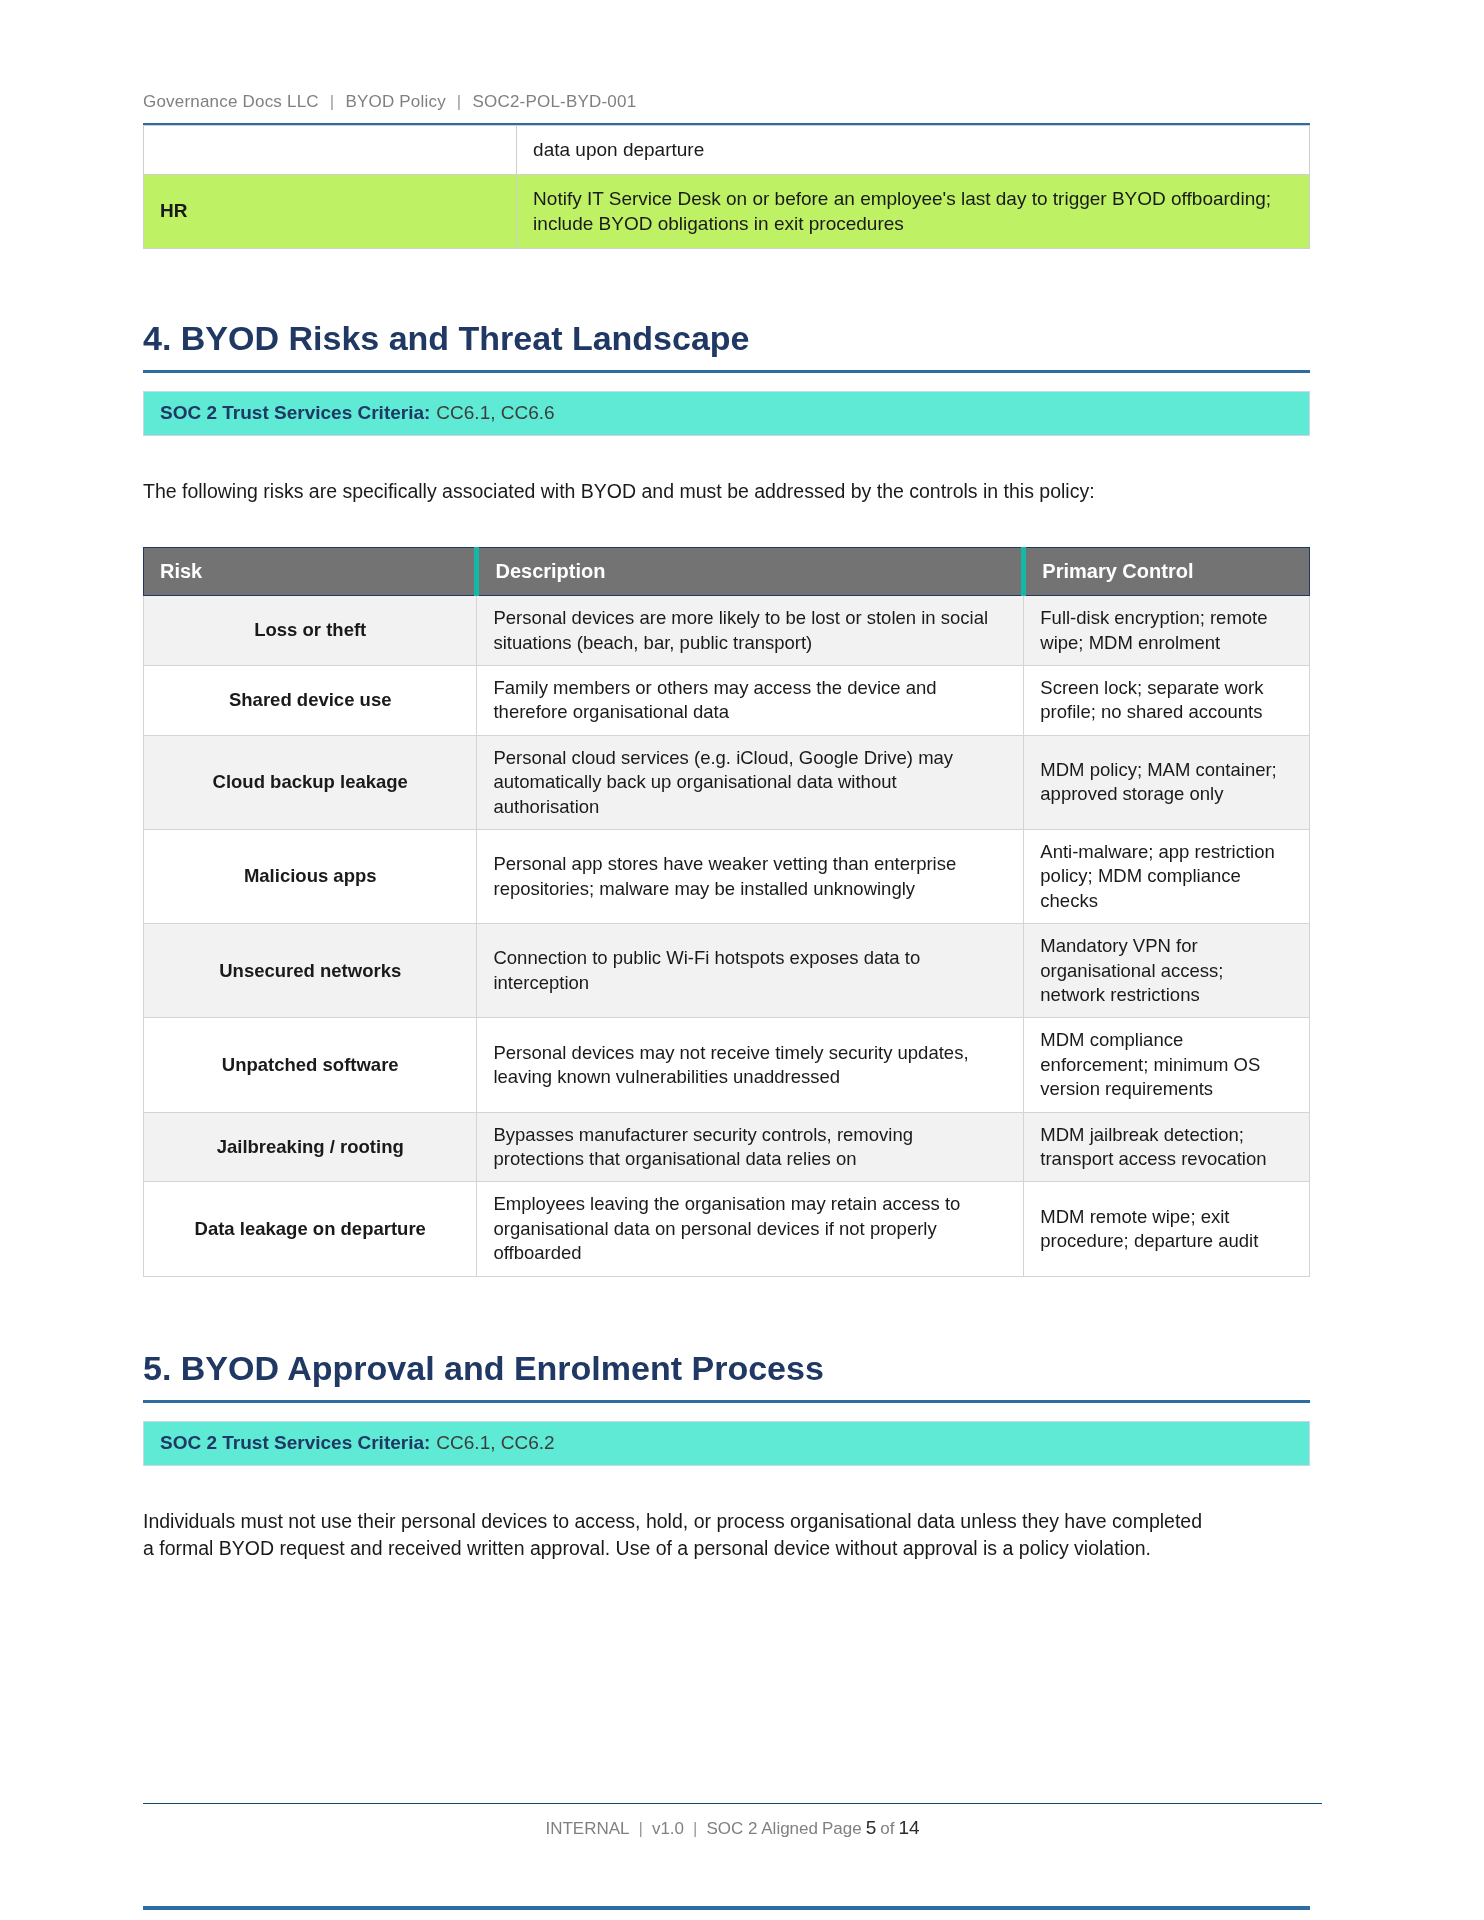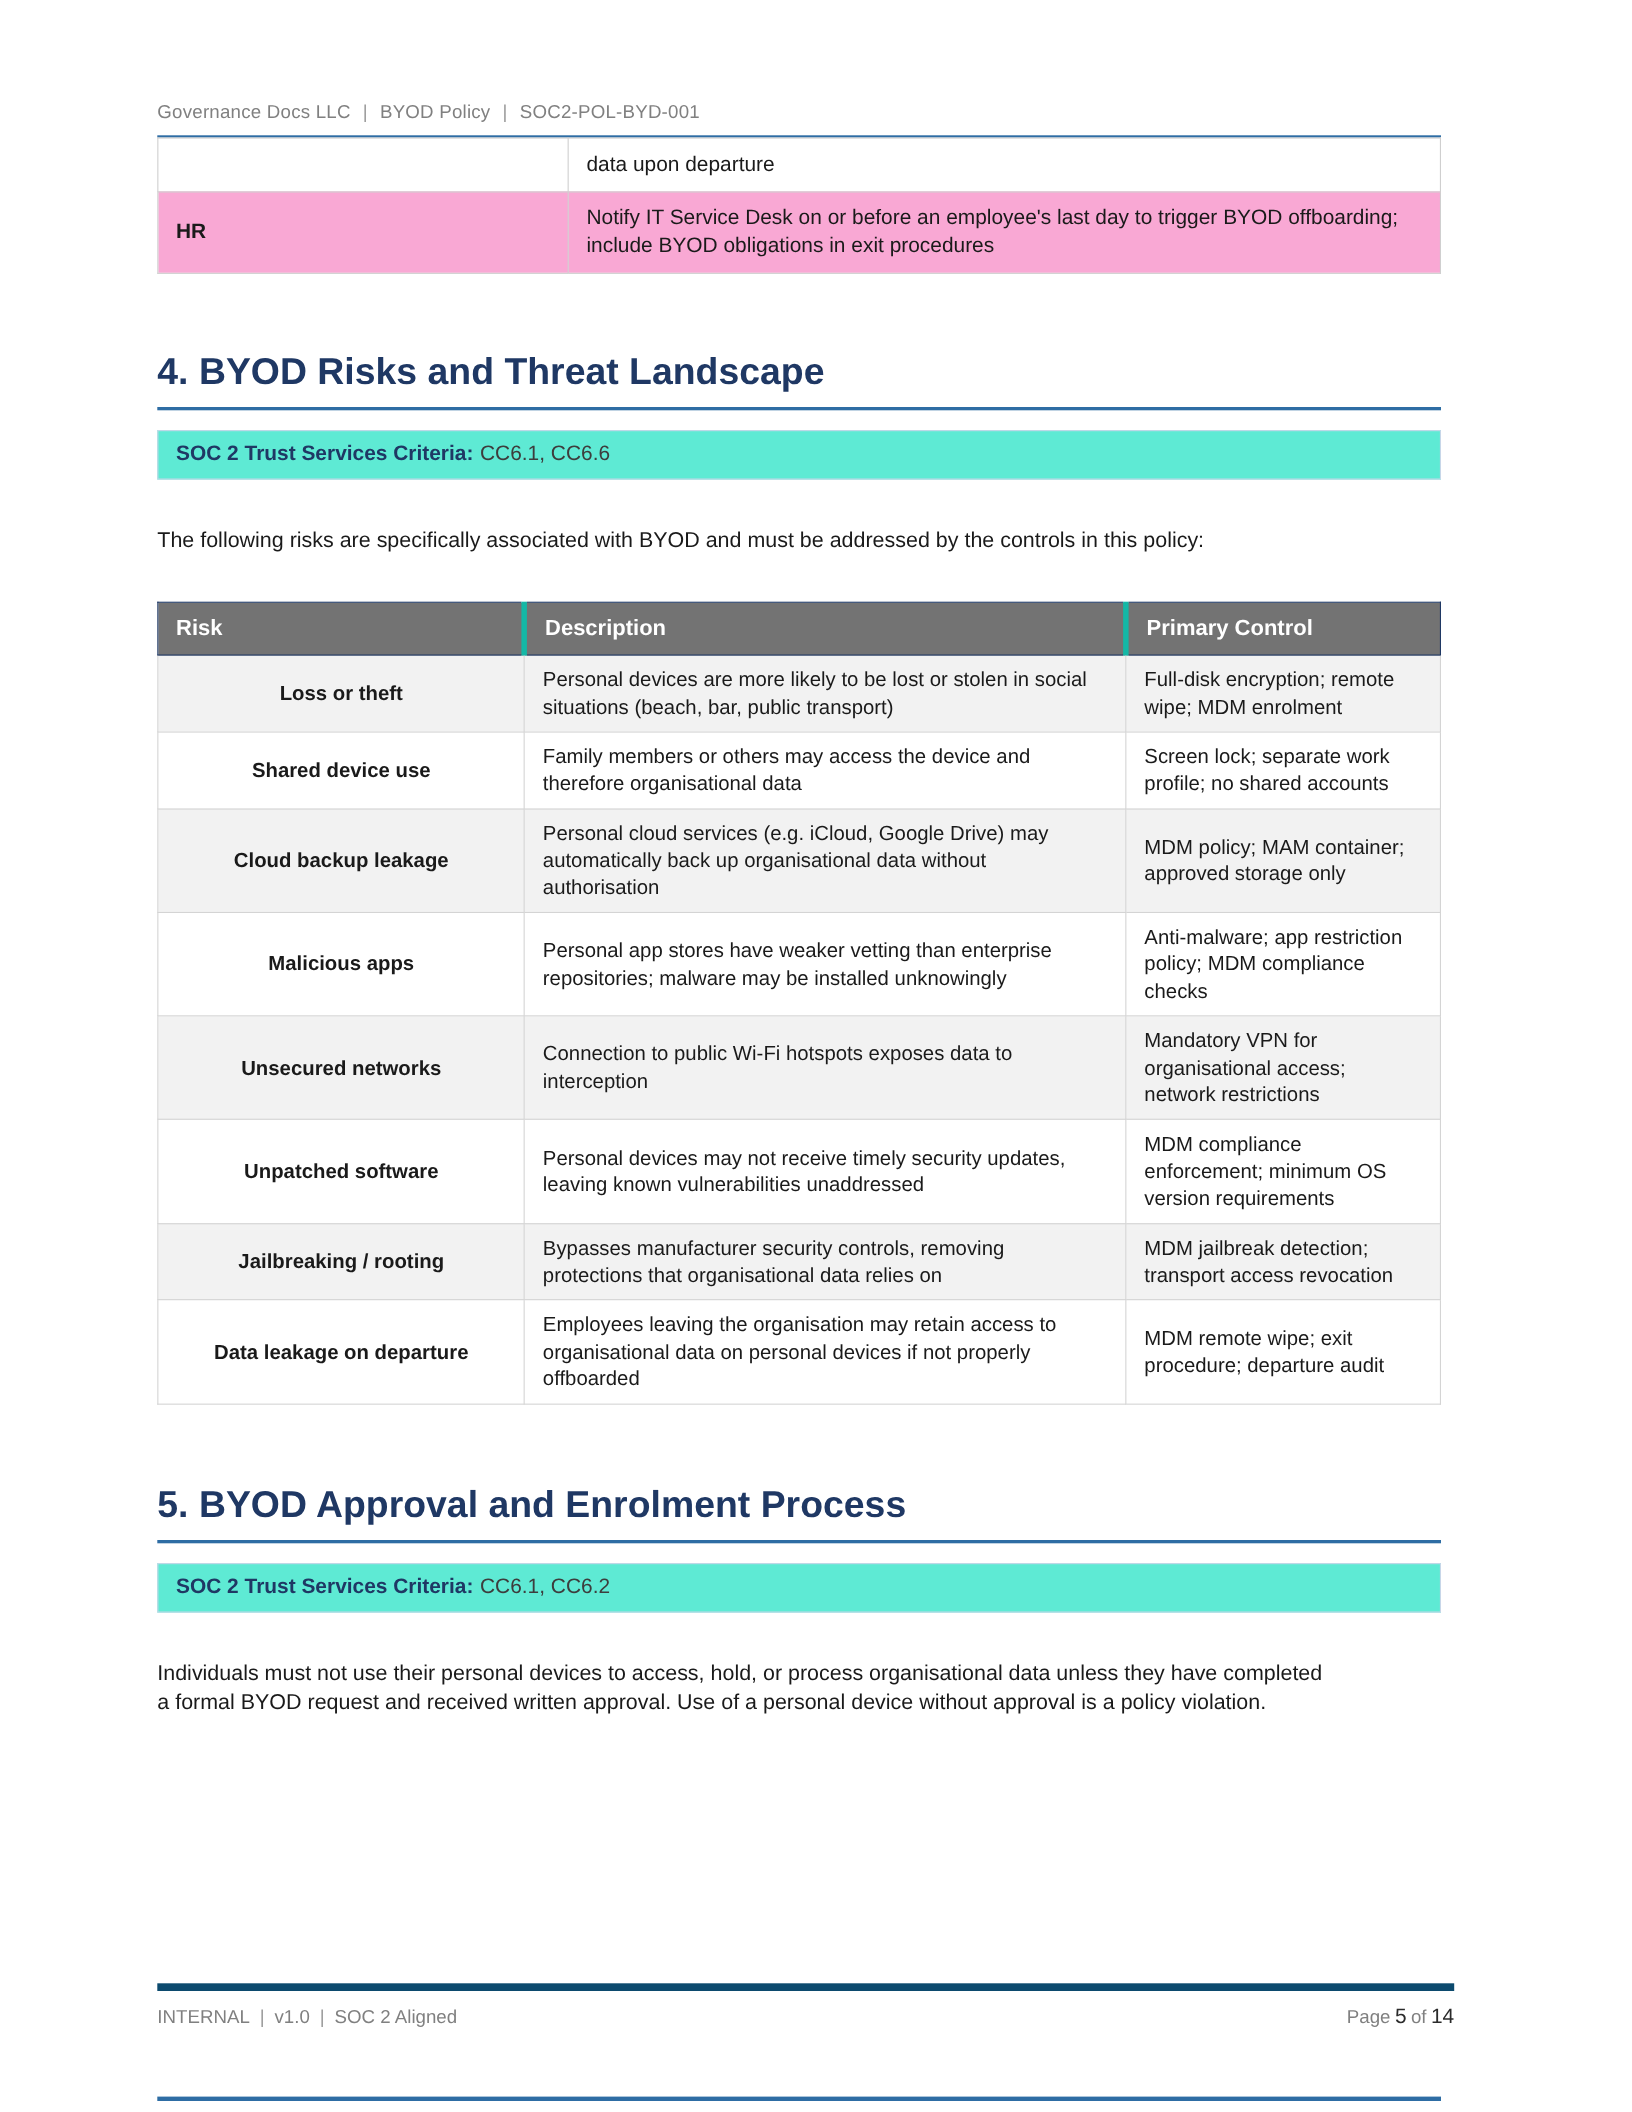--- a/index.html
+++ b/index.html
@@ -31,21 +31,21 @@
   table { border-collapse: collapse; width: 100%; }
   .frag-table { font-size: 19px; }
   .frag-table td {
     border: 1px solid #cfcfcf;
     padding: 11px 16px;
     vertical-align: middle;
     line-height: 1.35;
   }
   .frag-table .c1 { width: 32%; }
   .frag-table .c2 { width: 68%; }
-  .frag-table tr.shade { background: #f9a8d4; }
+  .frag-table tr.shade { background: #bef264; }
   .frag-table .bold { font-weight: bold; }
 
   
   h2 {
     margin: 70px 0 0 0;
     font-size: 34px;
     line-height: 1.15;
     font-weight: bold;
     color: #1f3864;
     padding-bottom: 12px;
@@ -98,24 +98,24 @@
   }
   .risk-table tbody tr:nth-child(odd) { background: #f2f2f2; }
   .risk-table td.risk-name { font-weight: bold; text-align: center; }
 
   
   .doc-footer {
     position: absolute;
     left: 143px;
     right: 162px;
     top: 1803px;
-    border-top: 7px solid #0c4a6e;
+    border-top: 1px solid #0c4a6e;
     padding-top: 13px;
     display: flex;
-    justify-content: space-between;
+    justify-content: center;
     align-items: baseline;
     font-size: 17px;
     color: #808080;
   }
   .doc-footer .sep { margin: 0 9px; color: #9a9a9a; }
   .doc-footer .num { color: #2b2b2b; font-size: 19px; }
   .footer-right span { margin-left: 4px; }
 
   .bottom-rule {
     position: absolute;

